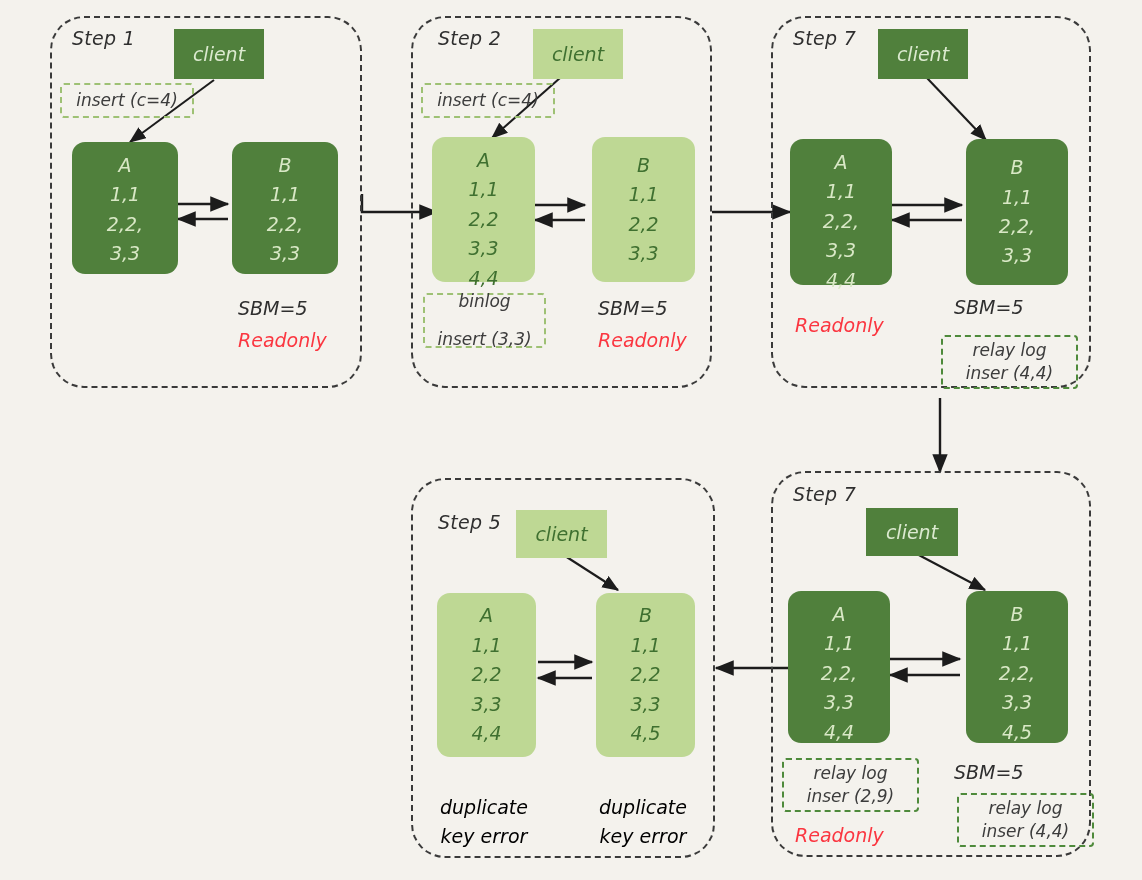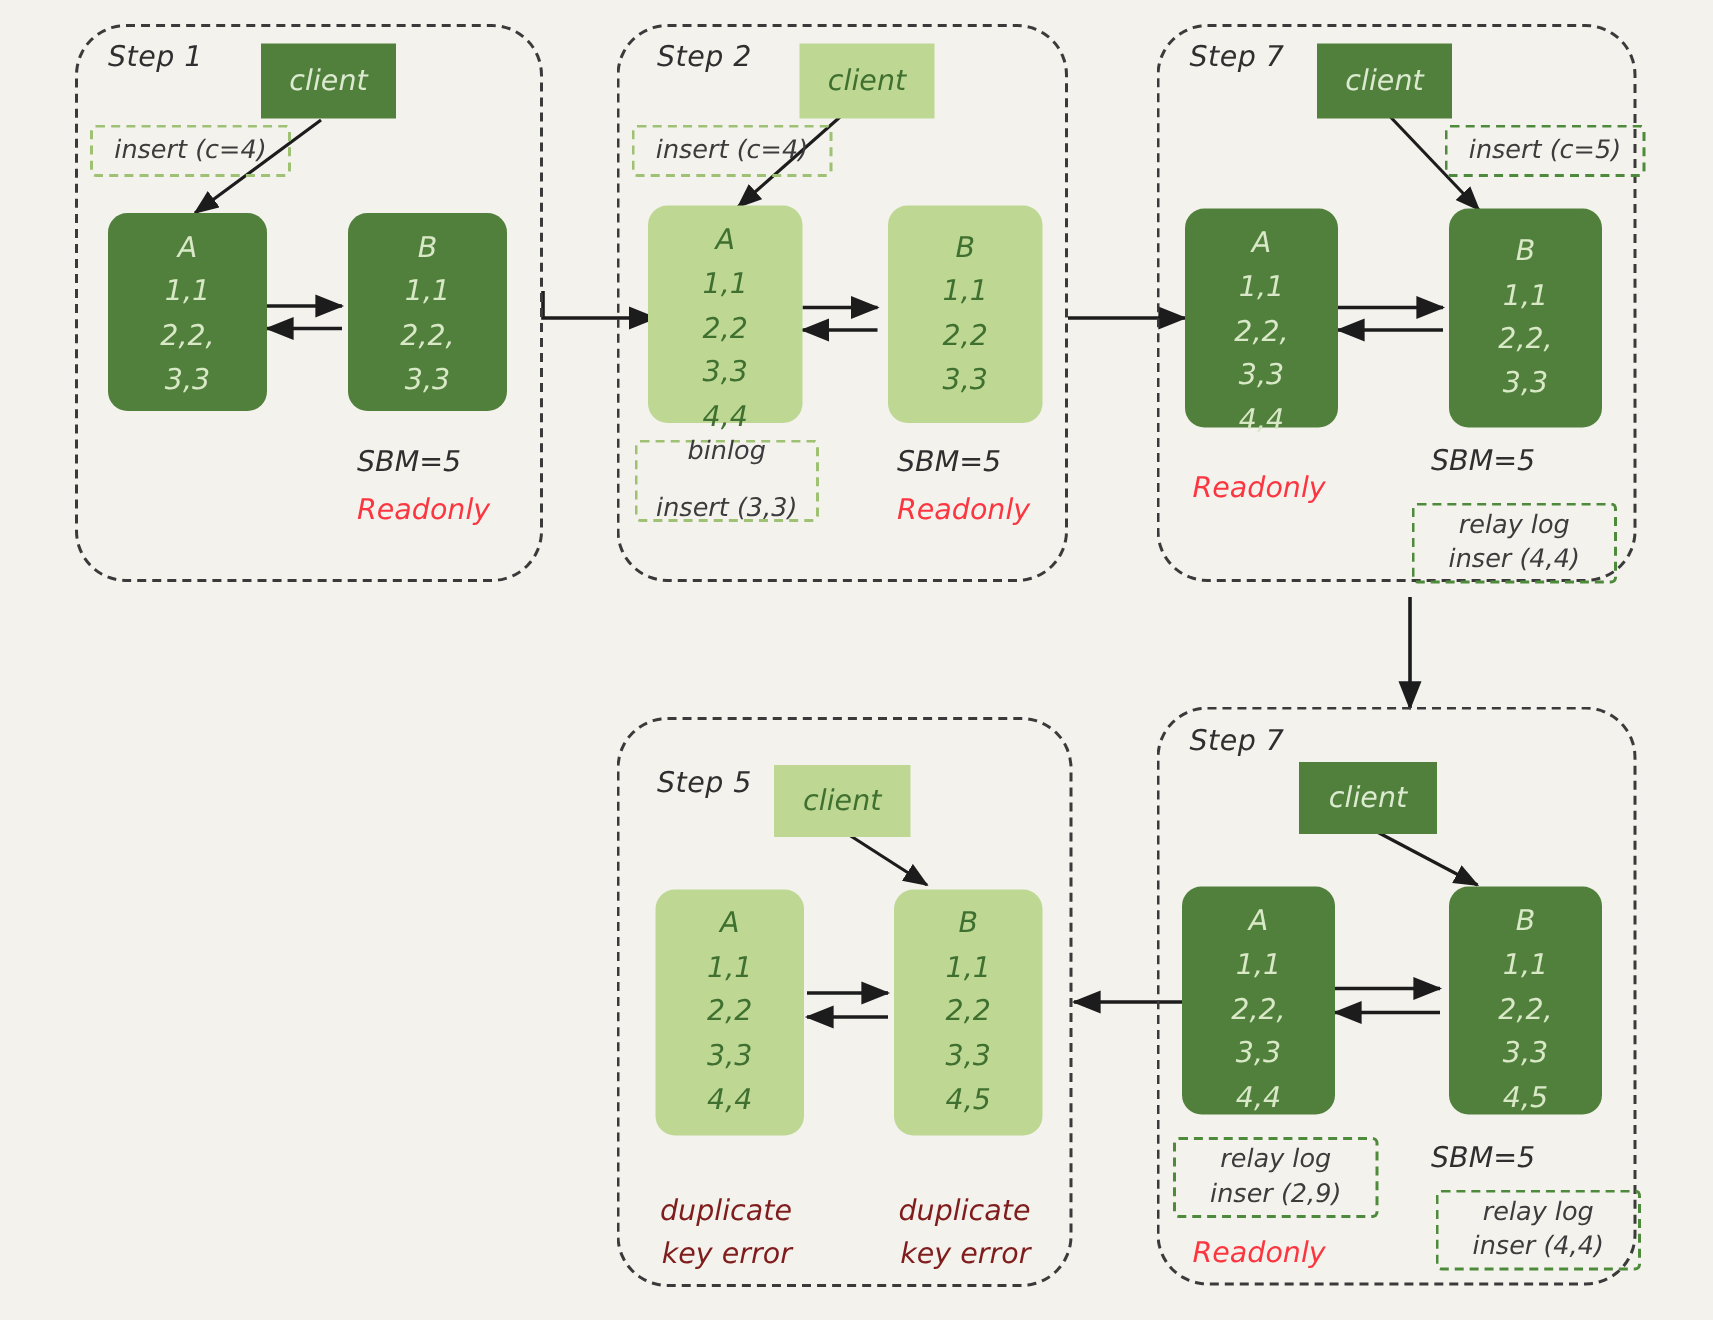--- a/index.html
+++ b/index.html
@@ -104,21 +104,21 @@
   
   .ann {
     position: absolute;
     font-size: 19px;
     font-style: italic;
     white-space: nowrap;
     line-height: 1.3;
   }
   .ann.sbm { color: #2f2f2f; }
   .ann.err { color: #fb3640; }
-  .ann.err-multi { color: #7f1d1d; line-height: 1.55; text-align: right; }
+  .ann.err-multi { color: #000000; line-height: 1.55; text-align: center; }
 
   
   #arrows {
     position: absolute;
     left: 0;
     top: 0;
     width: 1142px;
     height: 880px;
     pointer-events: none;
   }
@@ -259,23 +259,20 @@
   <div class="ann sbm" style="left:598px; top:296px;">SBM=5</div>
   <div class="ann err" style="left:598px; top:328px;">Readonly</div>
 
   <div class="step-panel" style="left:771px; top:16px; width:320px; height:372px;"></div>
   <div class="step-title" style="left:793px; top:27px;">Step 7</div>
 
   <div class="client-box dark" style="left:878px; top:29px; width:90px; height:50px;">
     <span class="client-text">client</span>
   </div>
 
-  <div class="chip strong" style="left:963px; top:83px; width:134px; height:35px;">
-    <span class="chip-line">insert (c=5)</span>
-  </div>
 
   <div class="node dark" style="left:790px; top:139px; width:102px; height:146px;">
     <span class="node-label">A</span>
     <span class="node-label">1,1</span>
     <span class="node-label">2,2,</span>
     <span class="node-label">3,3</span>
     <span class="node-label">4,4</span>
   </div>
 
   <div class="node dark center-v" style="left:966px; top:139px; width:102px; height:146px;">

